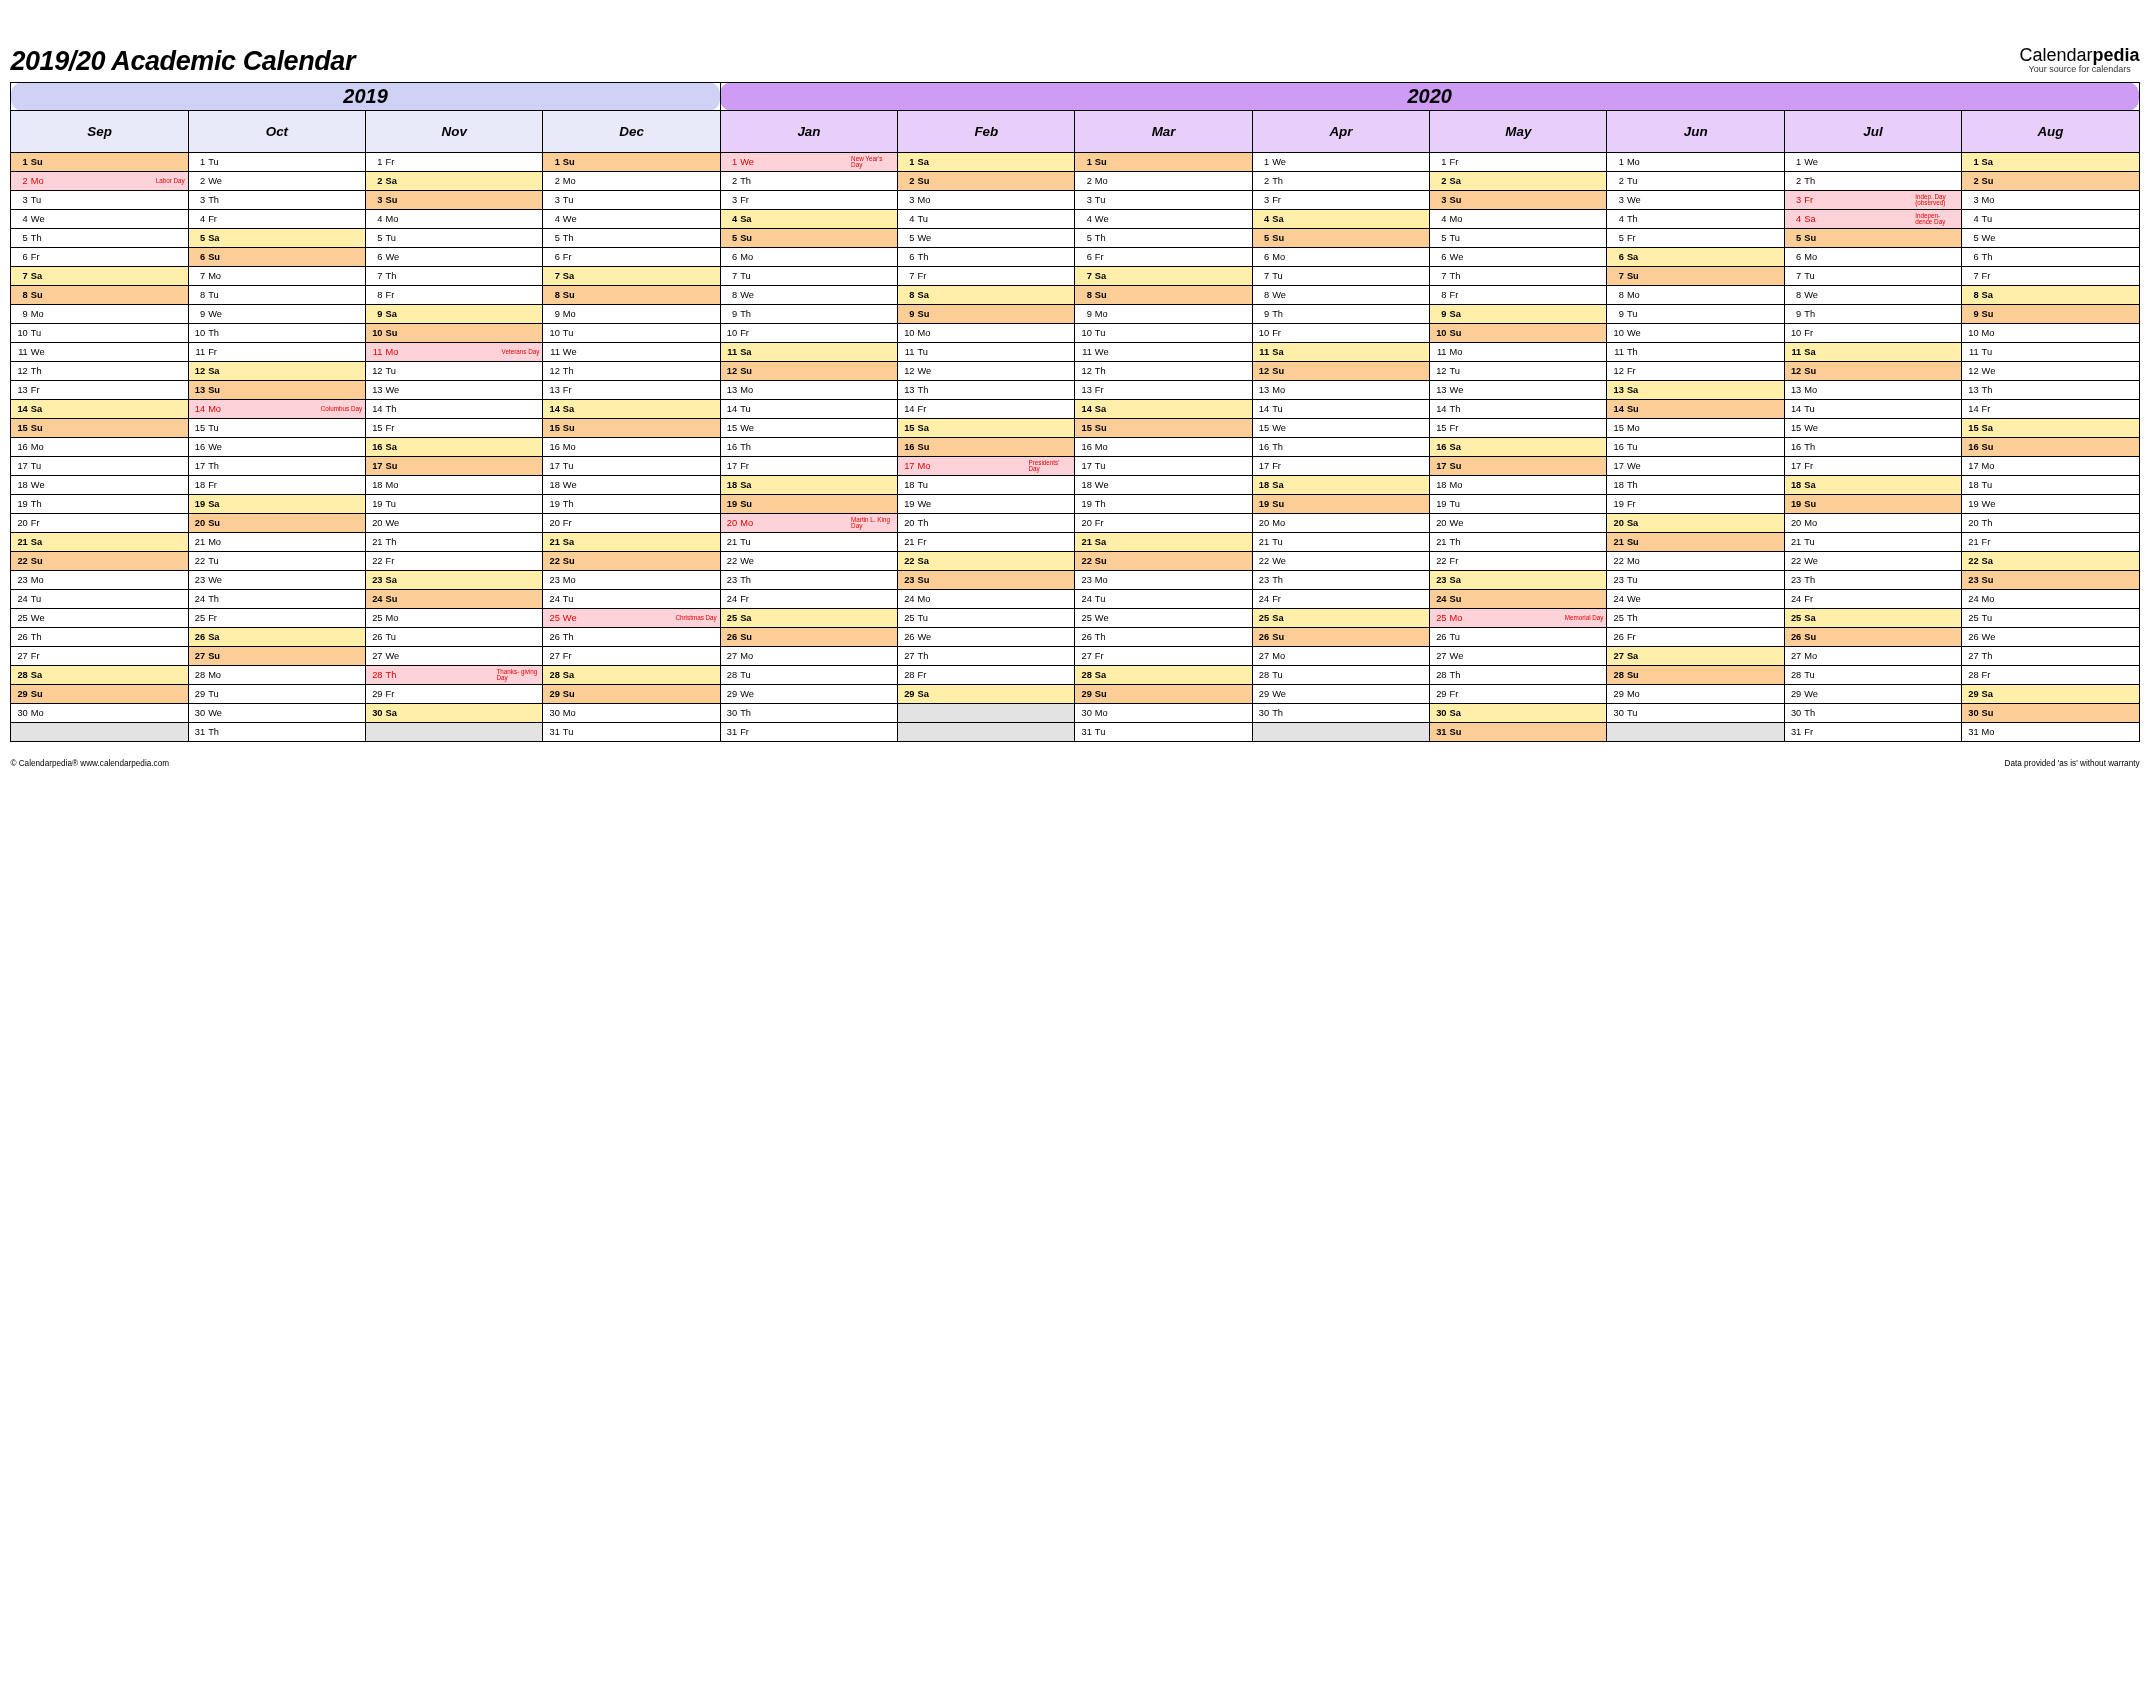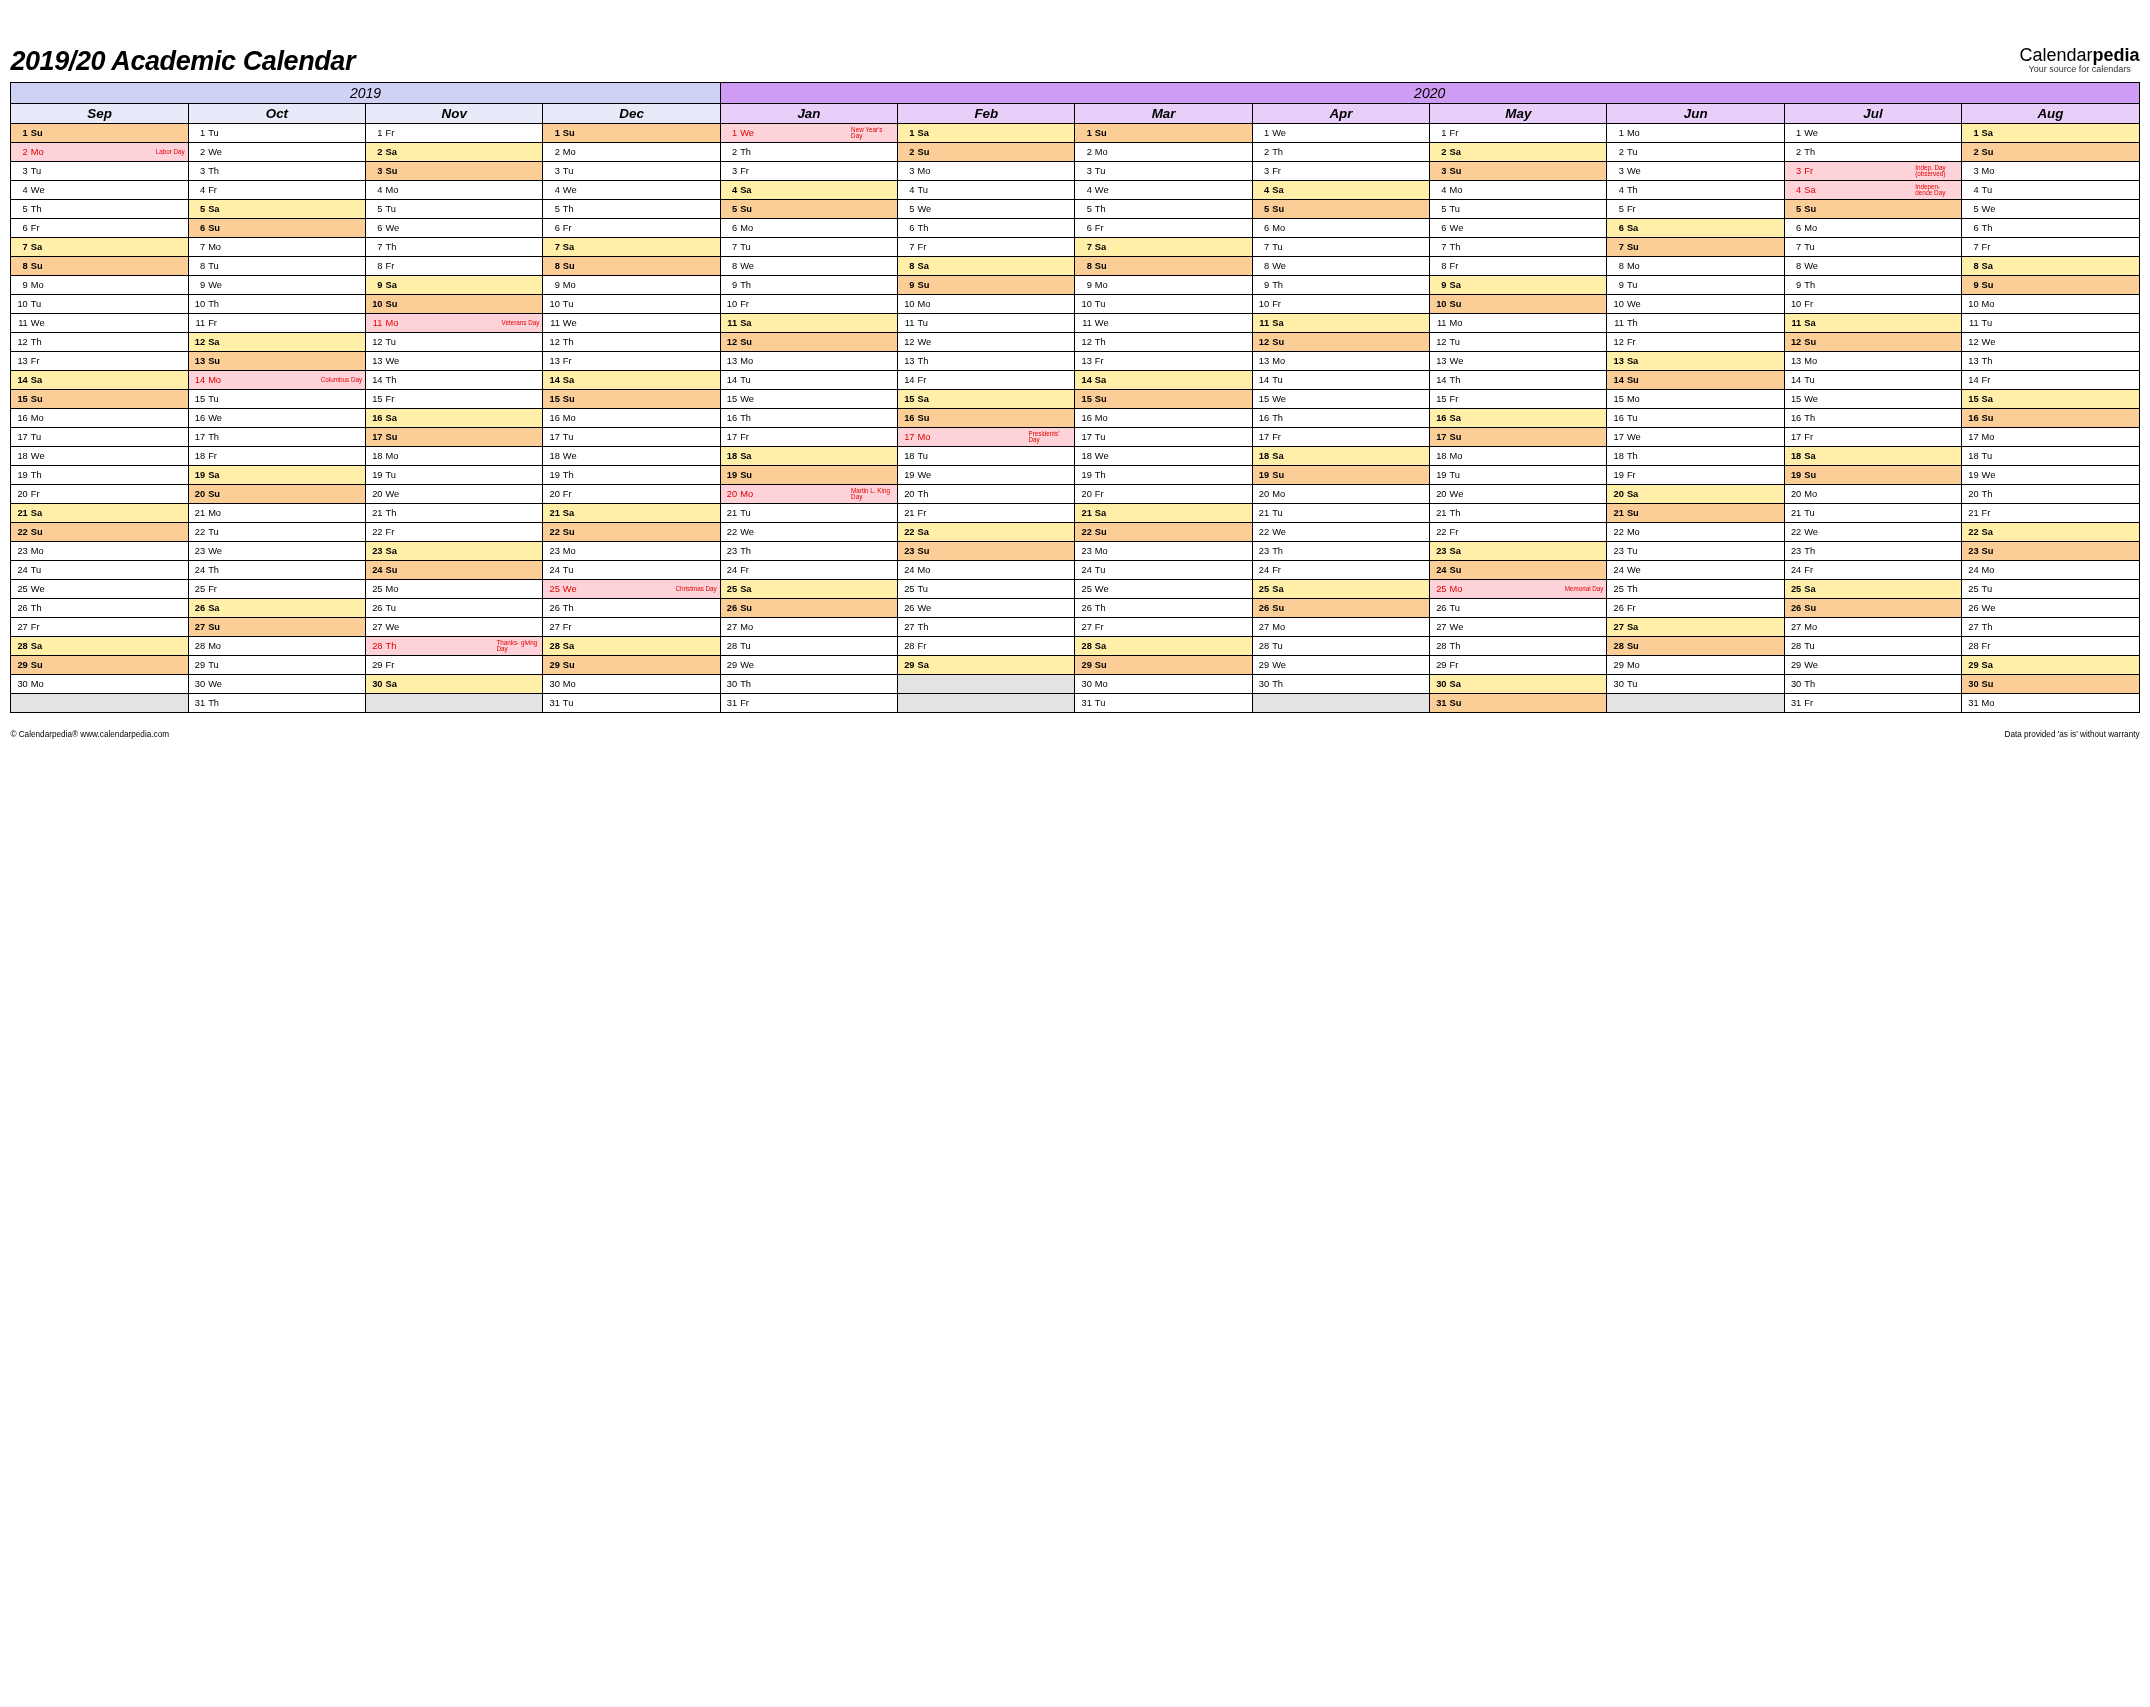--- a/index.html
+++ b/index.html
@@ -5,24 +5,24 @@
   * { box-sizing: border-box; margin: 0; padding: 0; }
   body { font-family: Arial, Helvetica, sans-serif; background: #fff; padding: 10.4px; }
   .hdr { display: flex; justify-content: space-between; align-items: flex-start; margin-bottom: 4.5px; margin-top: 36px; }
   .title { font-size: 27px; font-weight: 900; font-style: italic; letter-spacing: -0.4px; }
   .brand { text-align: center; line-height: 1.05; }
   .brand-name { font-size: 18px; font-weight: 400; }
   .brand-name b { font-weight: 800; }
   .brand-sub { font-size: 9px; color: #333; }
   table { border-collapse: collapse; width: 100%; table-layout: fixed; }
   th, td { border: 1.1px solid #000; font-size: 9.3px; }
-  th.year { font-size: 14px; font-weight: 400; font-style: italic; padding: 2.2px 0; }
+  th.year { font-size: 20px; font-weight: 700; font-style: italic; padding: 2.2px 0; border-radius: 12px; }
   .y2019 { background: #cfd2f4; }
   .y2020 { background: #ce9cf4; }
-  th.mon { font-size: 13.4px; font-weight: 900; font-style: italic; padding: 2px 0; }
+  th.mon { font-size: 13.4px; font-weight: 900; font-style: italic; padding: 13px 0; }
   .m2019 { background: #e8eaf9; }
   .m2020 { background: #e8cffa; }
   td { height: 19px; padding: 0 3px; vertical-align: middle; }
   td .cell { display: flex; align-items: center; gap: 3px; height: 100%; }
   td .dn { width: 13.4px; text-align: right; flex: 0 0 13.4px; }
   td .dw { flex: 0 0 auto; }
   td .hol { font-size: 6.3px; line-height: 0.95; color: #e20000; margin-left: auto; text-align: left; max-width: 43px; }
   .sat { background: #ffefa8; }
   .sun { background: #fcce97; }
   .hday { background: #fdd3d9; }

